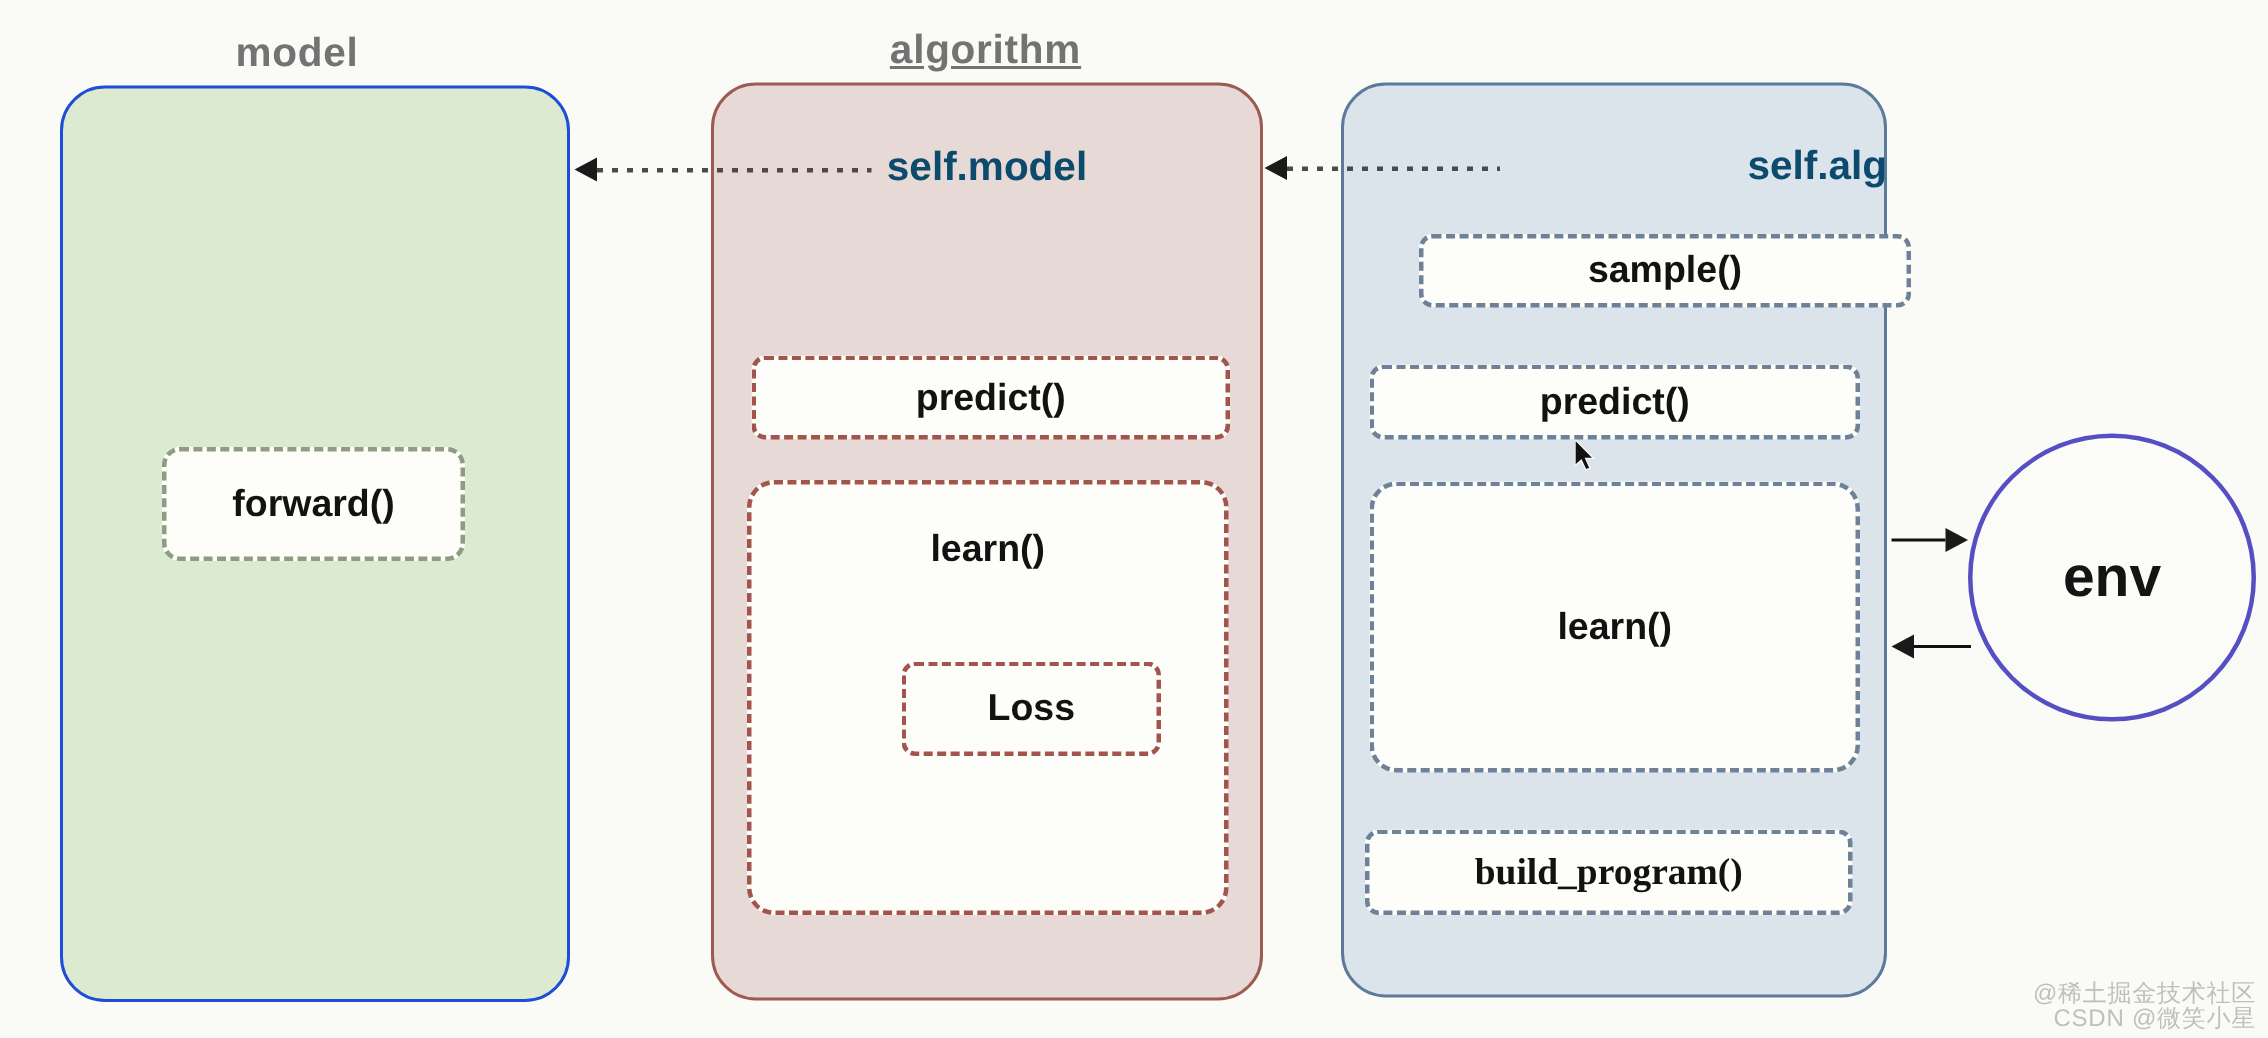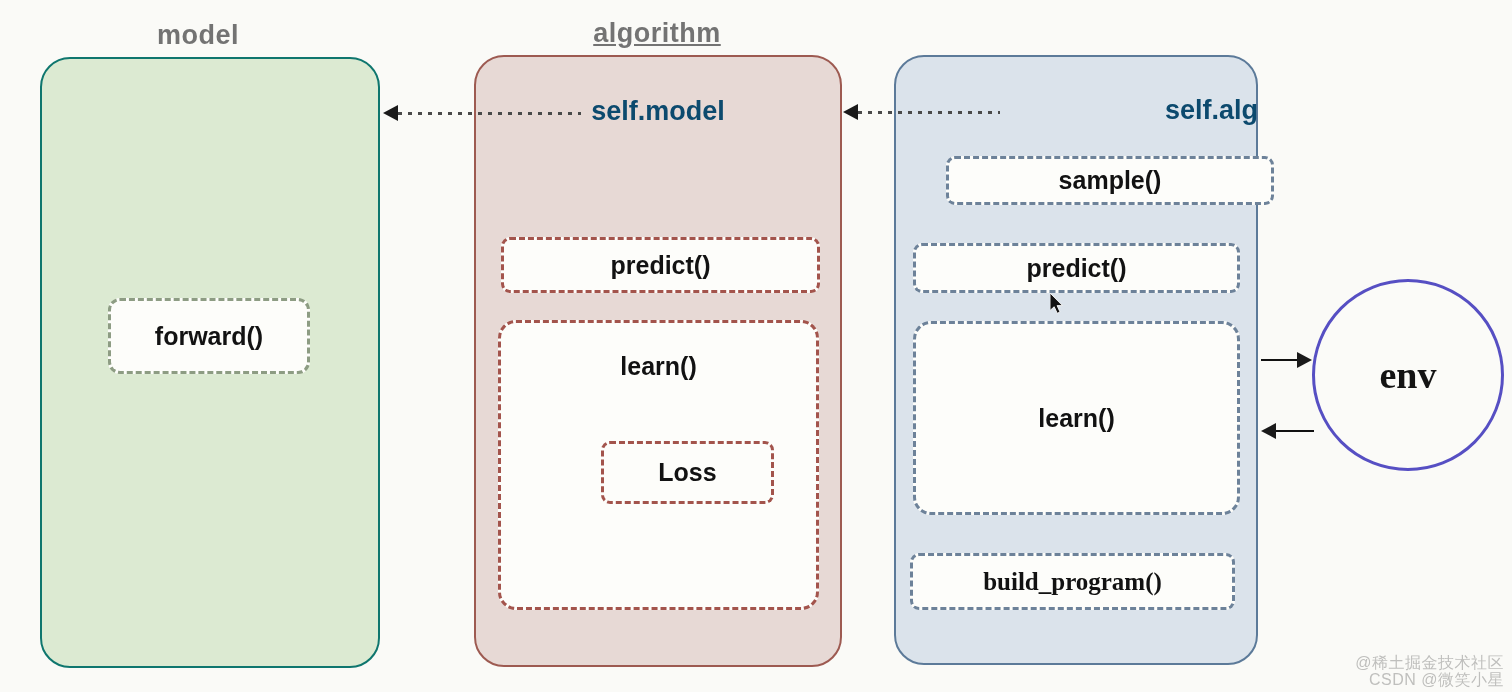--- a/index.html
+++ b/index.html
@@ -9,21 +9,21 @@
     font-family:"Liberation Sans","DejaVu Sans",sans-serif;
     color:#1b1b1b;
   }
   
   .col-title{
     position:absolute;width:220px;text-align:center;
     font-size:27px;font-weight:600;color:#737373;letter-spacing:0.5px;
   }
   
   .outer-box{position:absolute;border-radius:30px;box-sizing:border-box;}
-  .box-model{left:40px;top:57px;width:340px;height:611px;background:#dcead2;border:2px solid #0f766e;}
+  .box-model{left:40px;top:57px;width:340px;height:611px;background:#dcead2;border:2px solid #1d4ed8;}
   .box-algorithm{left:474px;top:55px;width:368px;height:612px;background:#e7d9d5;border:2px solid #9d5a51;}
   .box-agent{left:894px;top:55px;width:364px;height:610px;background:#dbe3eb;border:2px solid #5c7a99;}
   
   .ref-label{
     position:absolute;text-align:center;
     font-size:27px;font-weight:600;color:#0c4a6e;
   }
   
   .method-box{
     position:absolute;box-sizing:border-box;background:#fdfdfa;
@@ -33,24 +33,24 @@
   .dash-green{border:3px dashed #8d9c83;border-radius:12px;}
   .dash-red{border:3px dashed #a3544c;border-radius:9px;}
   .dash-blue{border:3px dashed #6d8299;border-radius:9px;}
   .big-box{border-radius:18px;}
   .learn-alg-label{
     position:absolute;left:498px;top:352px;width:321px;text-align:center;
     font-size:25px;font-weight:600;color:#121212;
   }
   
   .env-circle{
-    position:absolute;left:1312px;top:279px;width:192px;height:192px;
+    position:absolute;left:1312px;top:289px;width:192px;height:192px;
     border:3px solid #564fc3;border-radius:50%;background:#fbfbf8;
     box-sizing:border-box;display:flex;align-items:center;justify-content:center;
-    font-size:38px;font-weight:600;color:#141414;font-family:Liberation Serif, serif;
+    font-size:38px;font-weight:600;color:#141414;
   }
   
   .dotted-arrow{position:absolute;height:16px;display:flex;align-items:center;}
   .arrowhead-left{
     width:0;height:0;flex:0 0 auto;
     border-top:8px solid transparent;border-bottom:8px solid transparent;
     border-right:15px solid #1a1a1a;
   }
   .arrowhead-right{
     width:0;height:0;flex:0 0 auto;

